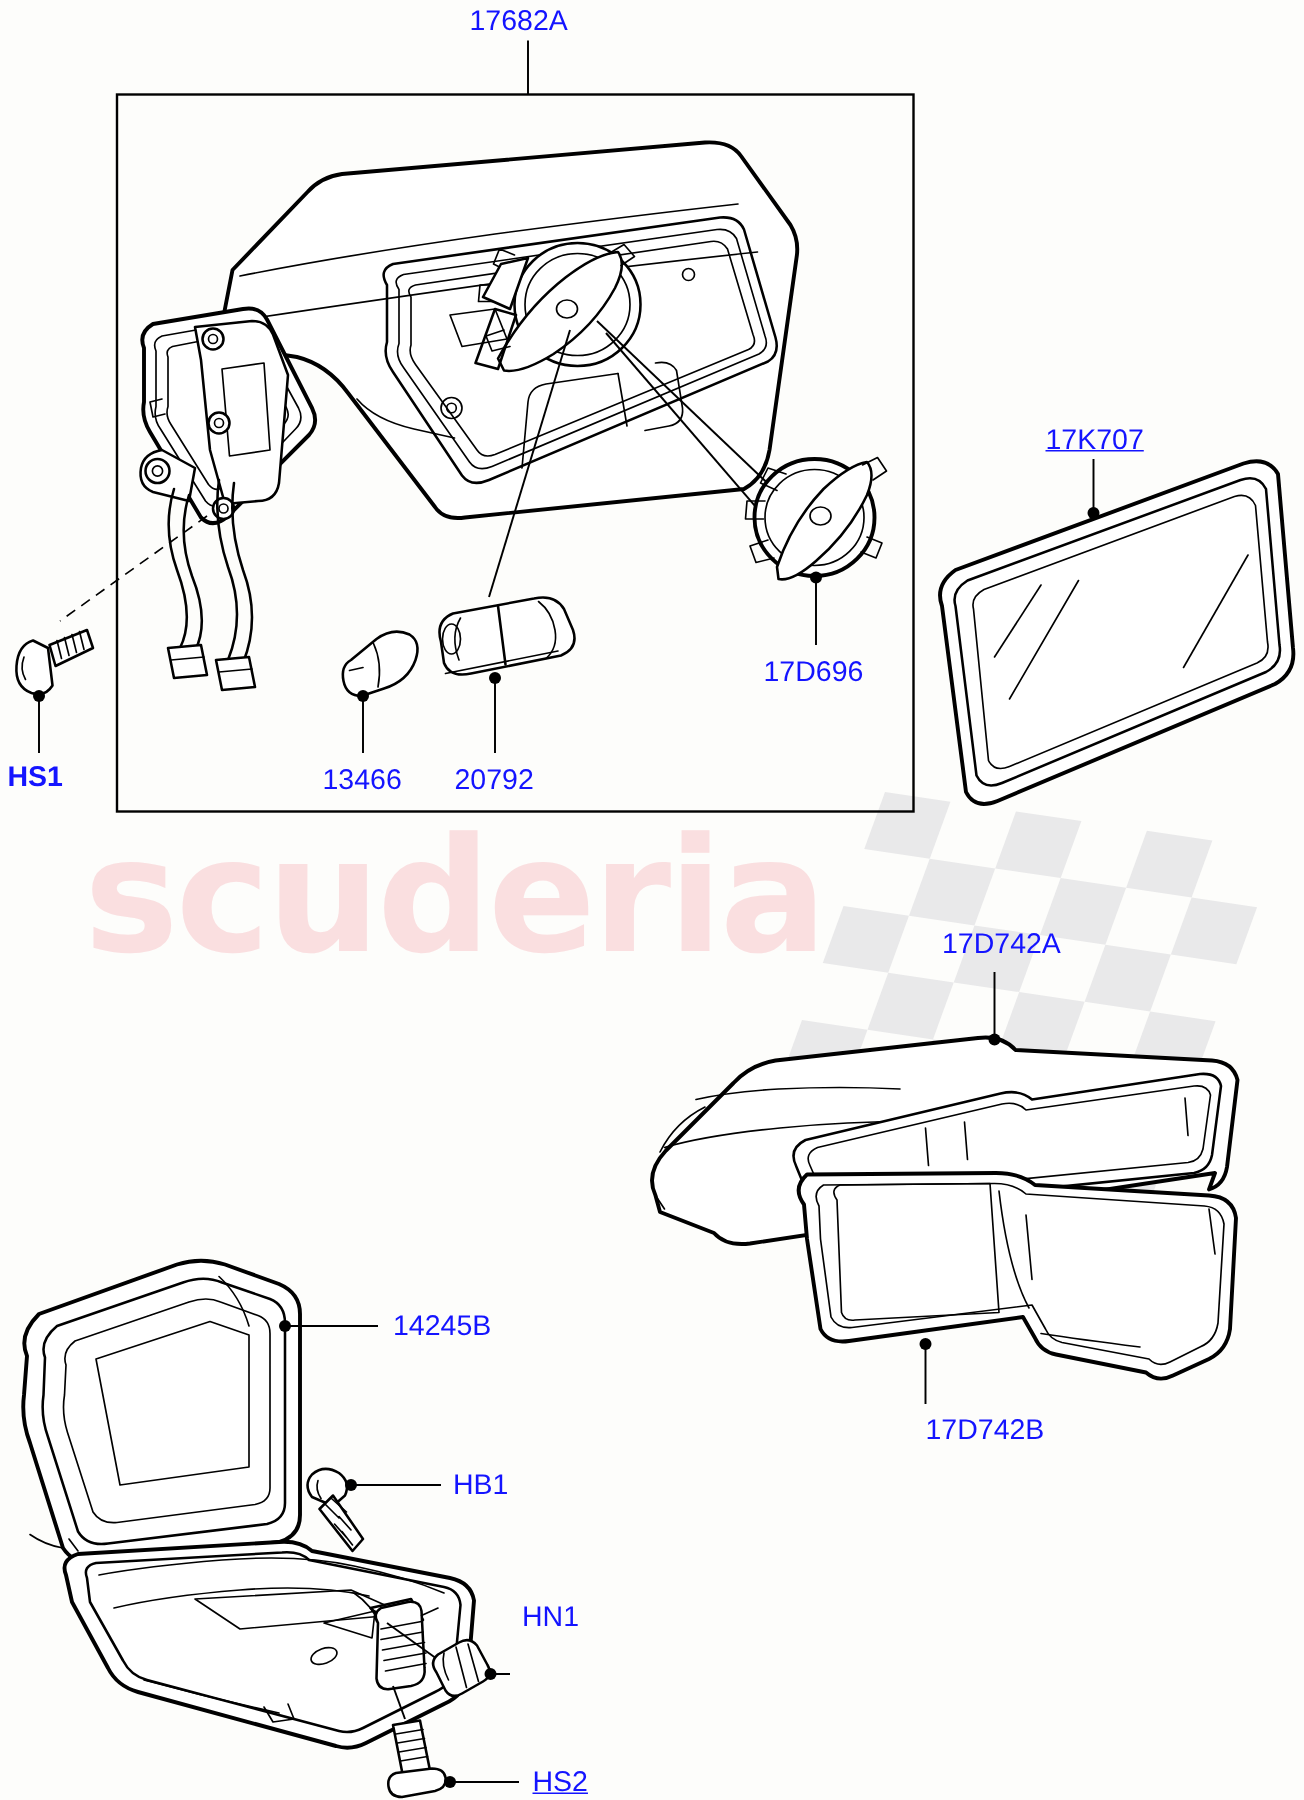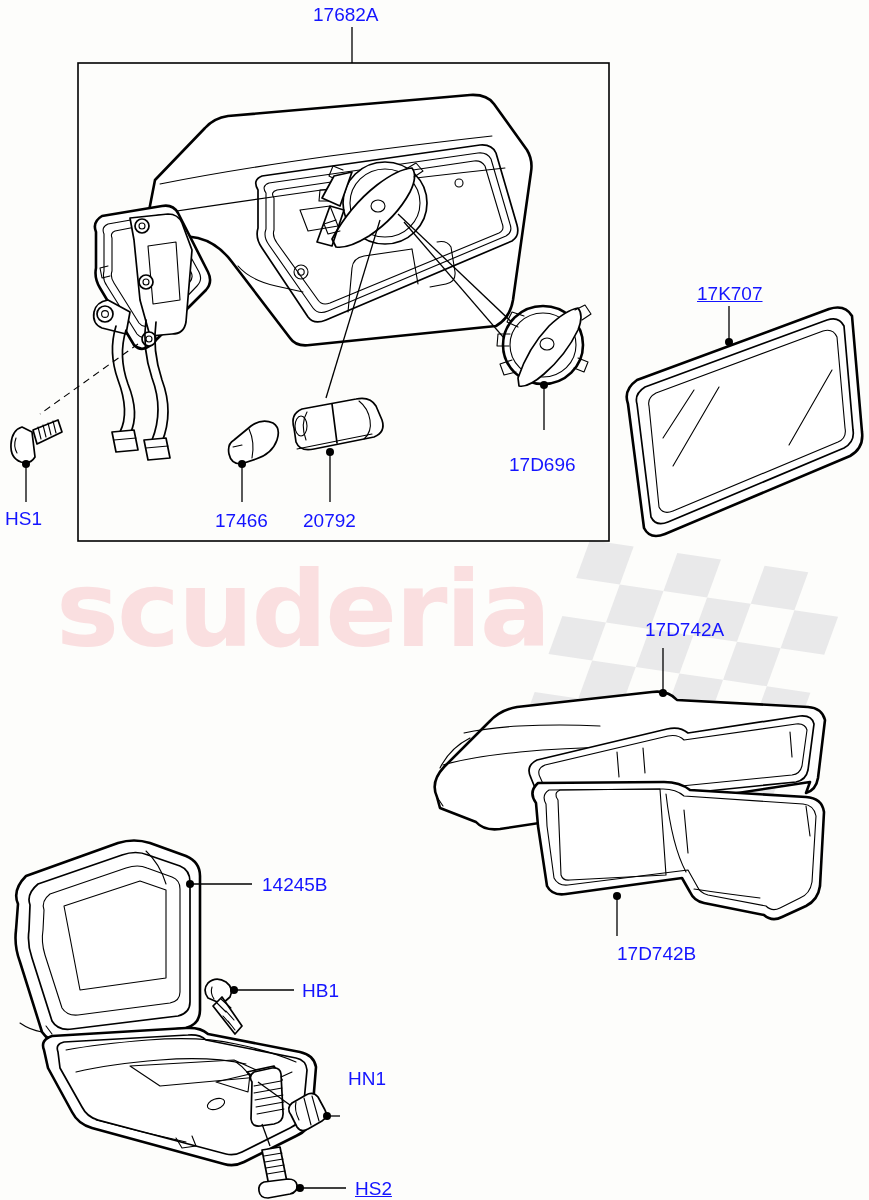--- a/index.html
+++ b/index.html
@@ -7,21 +7,21 @@
   body{
     width:869px;height:1200px;
     background:#fdfdfb;
     font-family:"Liberation Sans",sans-serif;
     overflow:hidden;
     position:relative;
   }
   #stage{position:absolute;left:0;top:0;width:869px;height:1200px;}
   svg.layer{position:absolute;left:0;top:0;width:869px;height:1200px;}
   
-  #wm{position:absolute;left:0;top:12px;width:869px;height:1076px;pointer-events:none;}
+  #wm{position:absolute;left:0;top:0;width:869px;height:1076px;pointer-events:none;}
   .wm-word{
     position:absolute;
     font-family:"DejaVu Sans",sans-serif;
     font-weight:700;
     letter-spacing:-2px;
     color:#fadfe0;
     white-space:nowrap;
     user-select:none;
   }
   .wm-sub{
@@ -372,25 +372,25 @@
     </g>
 
     <line class="leader" x1="270" y1="1146" x2="262" y2="1124"></line>
 
     <circle class="dot" cx="190" cy="884" r="4"></circle>
     <line class="leader" x1="192" y1="884" x2="252" y2="884"></line>
 
   </svg>
 
   <div class="lbl" style="left:313px;top:4px;text-align:center;">17682A</div>
-  <div class="lbl" style="left:5px;top:508px;">HS1</div>
-  <div class="lbl" style="left:215px;top:510px;">17466</div>
+  <div class="lbl" style="left:5px;top:508px;font-weight:bold;">HS1</div>
+  <div class="lbl" style="left:215px;top:510px;">13466</div>
   <div class="lbl" style="left:303px;top:510px;">20792</div>
-  <div class="lbl" style="left:509px;top:438px;margin-top:16px;">17D696</div>
+  <div class="lbl" style="left:509px;top:438px;">17D696</div>
   <div class="lbl" style="left:697px;top:283px;text-decoration:underline;">17K707</div>
-  <div class="lbl" style="left:645px;top:619px;">17D742A</div>
+  <div class="lbl" style="left:628px;top:619px;">17D742A</div>
   <div class="lbl" style="left:617px;top:943px;">17D742B</div>
   <div class="lbl" style="left:262px;top:874px;">14245B</div>
   <div class="lbl" style="left:302px;top:980px;">HB1</div>
   <div class="lbl" style="left:348px;top:1068px;">HN1</div>
   <div class="lbl" style="left:355px;top:1178px;text-decoration:underline;">HS2</div>
 
 </div>
 
 </body></html>

